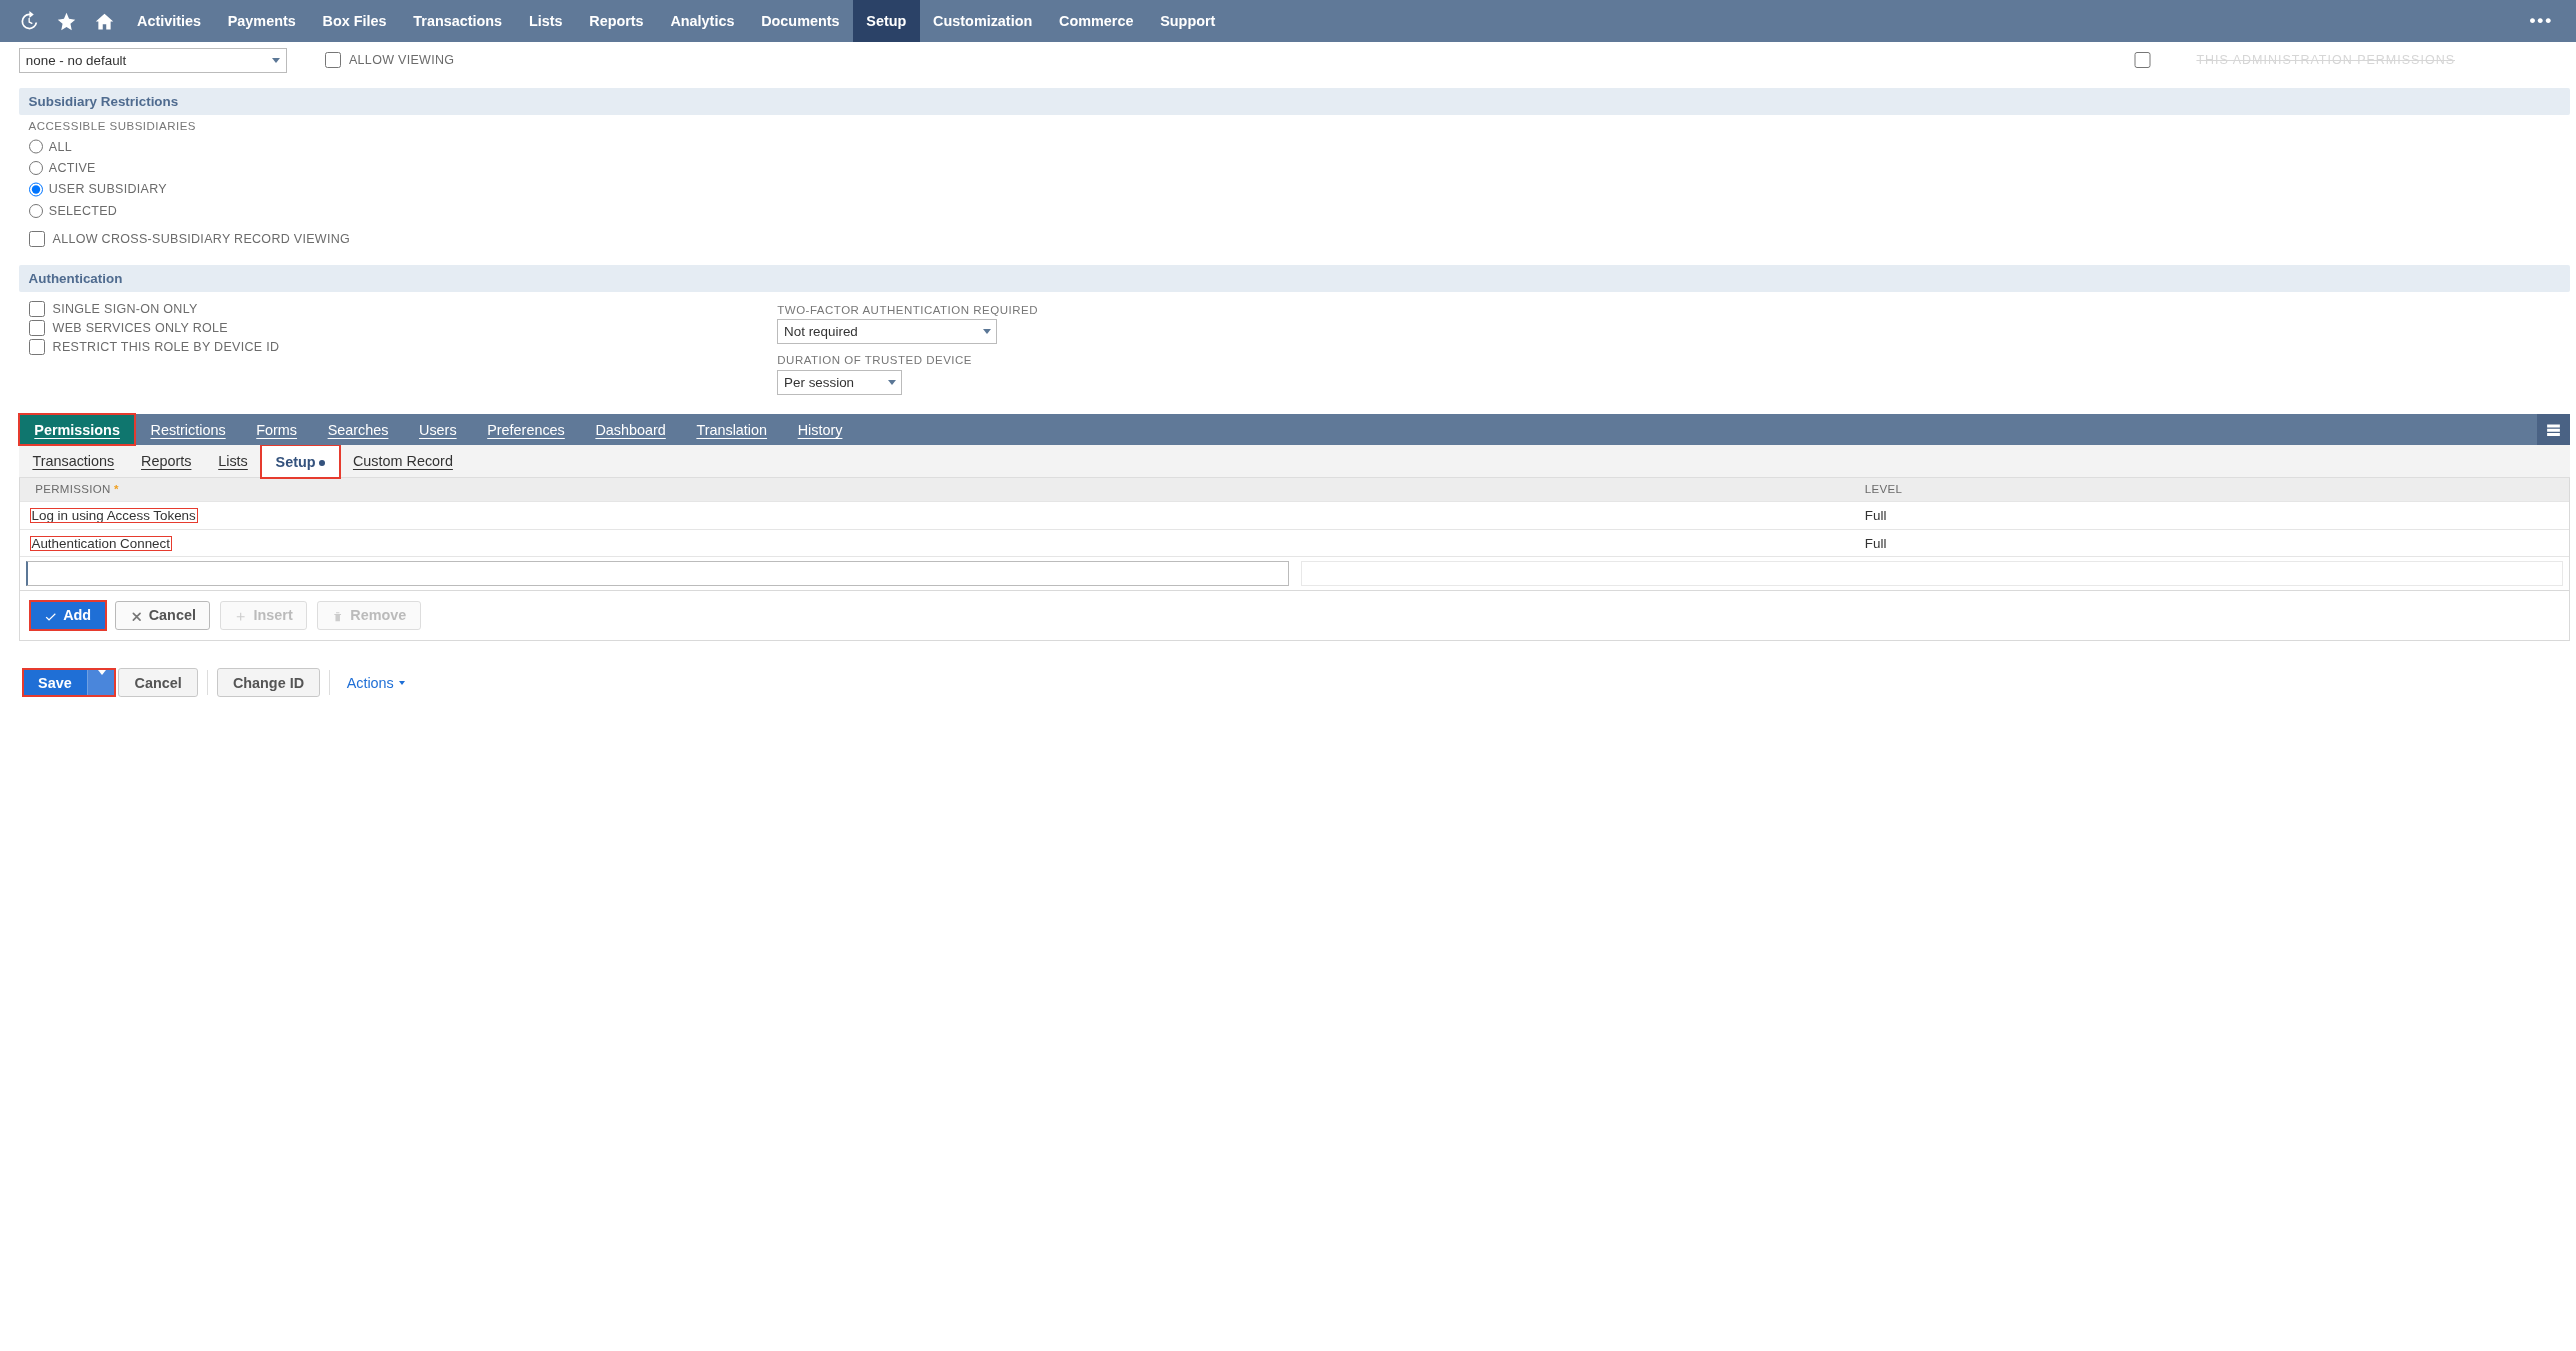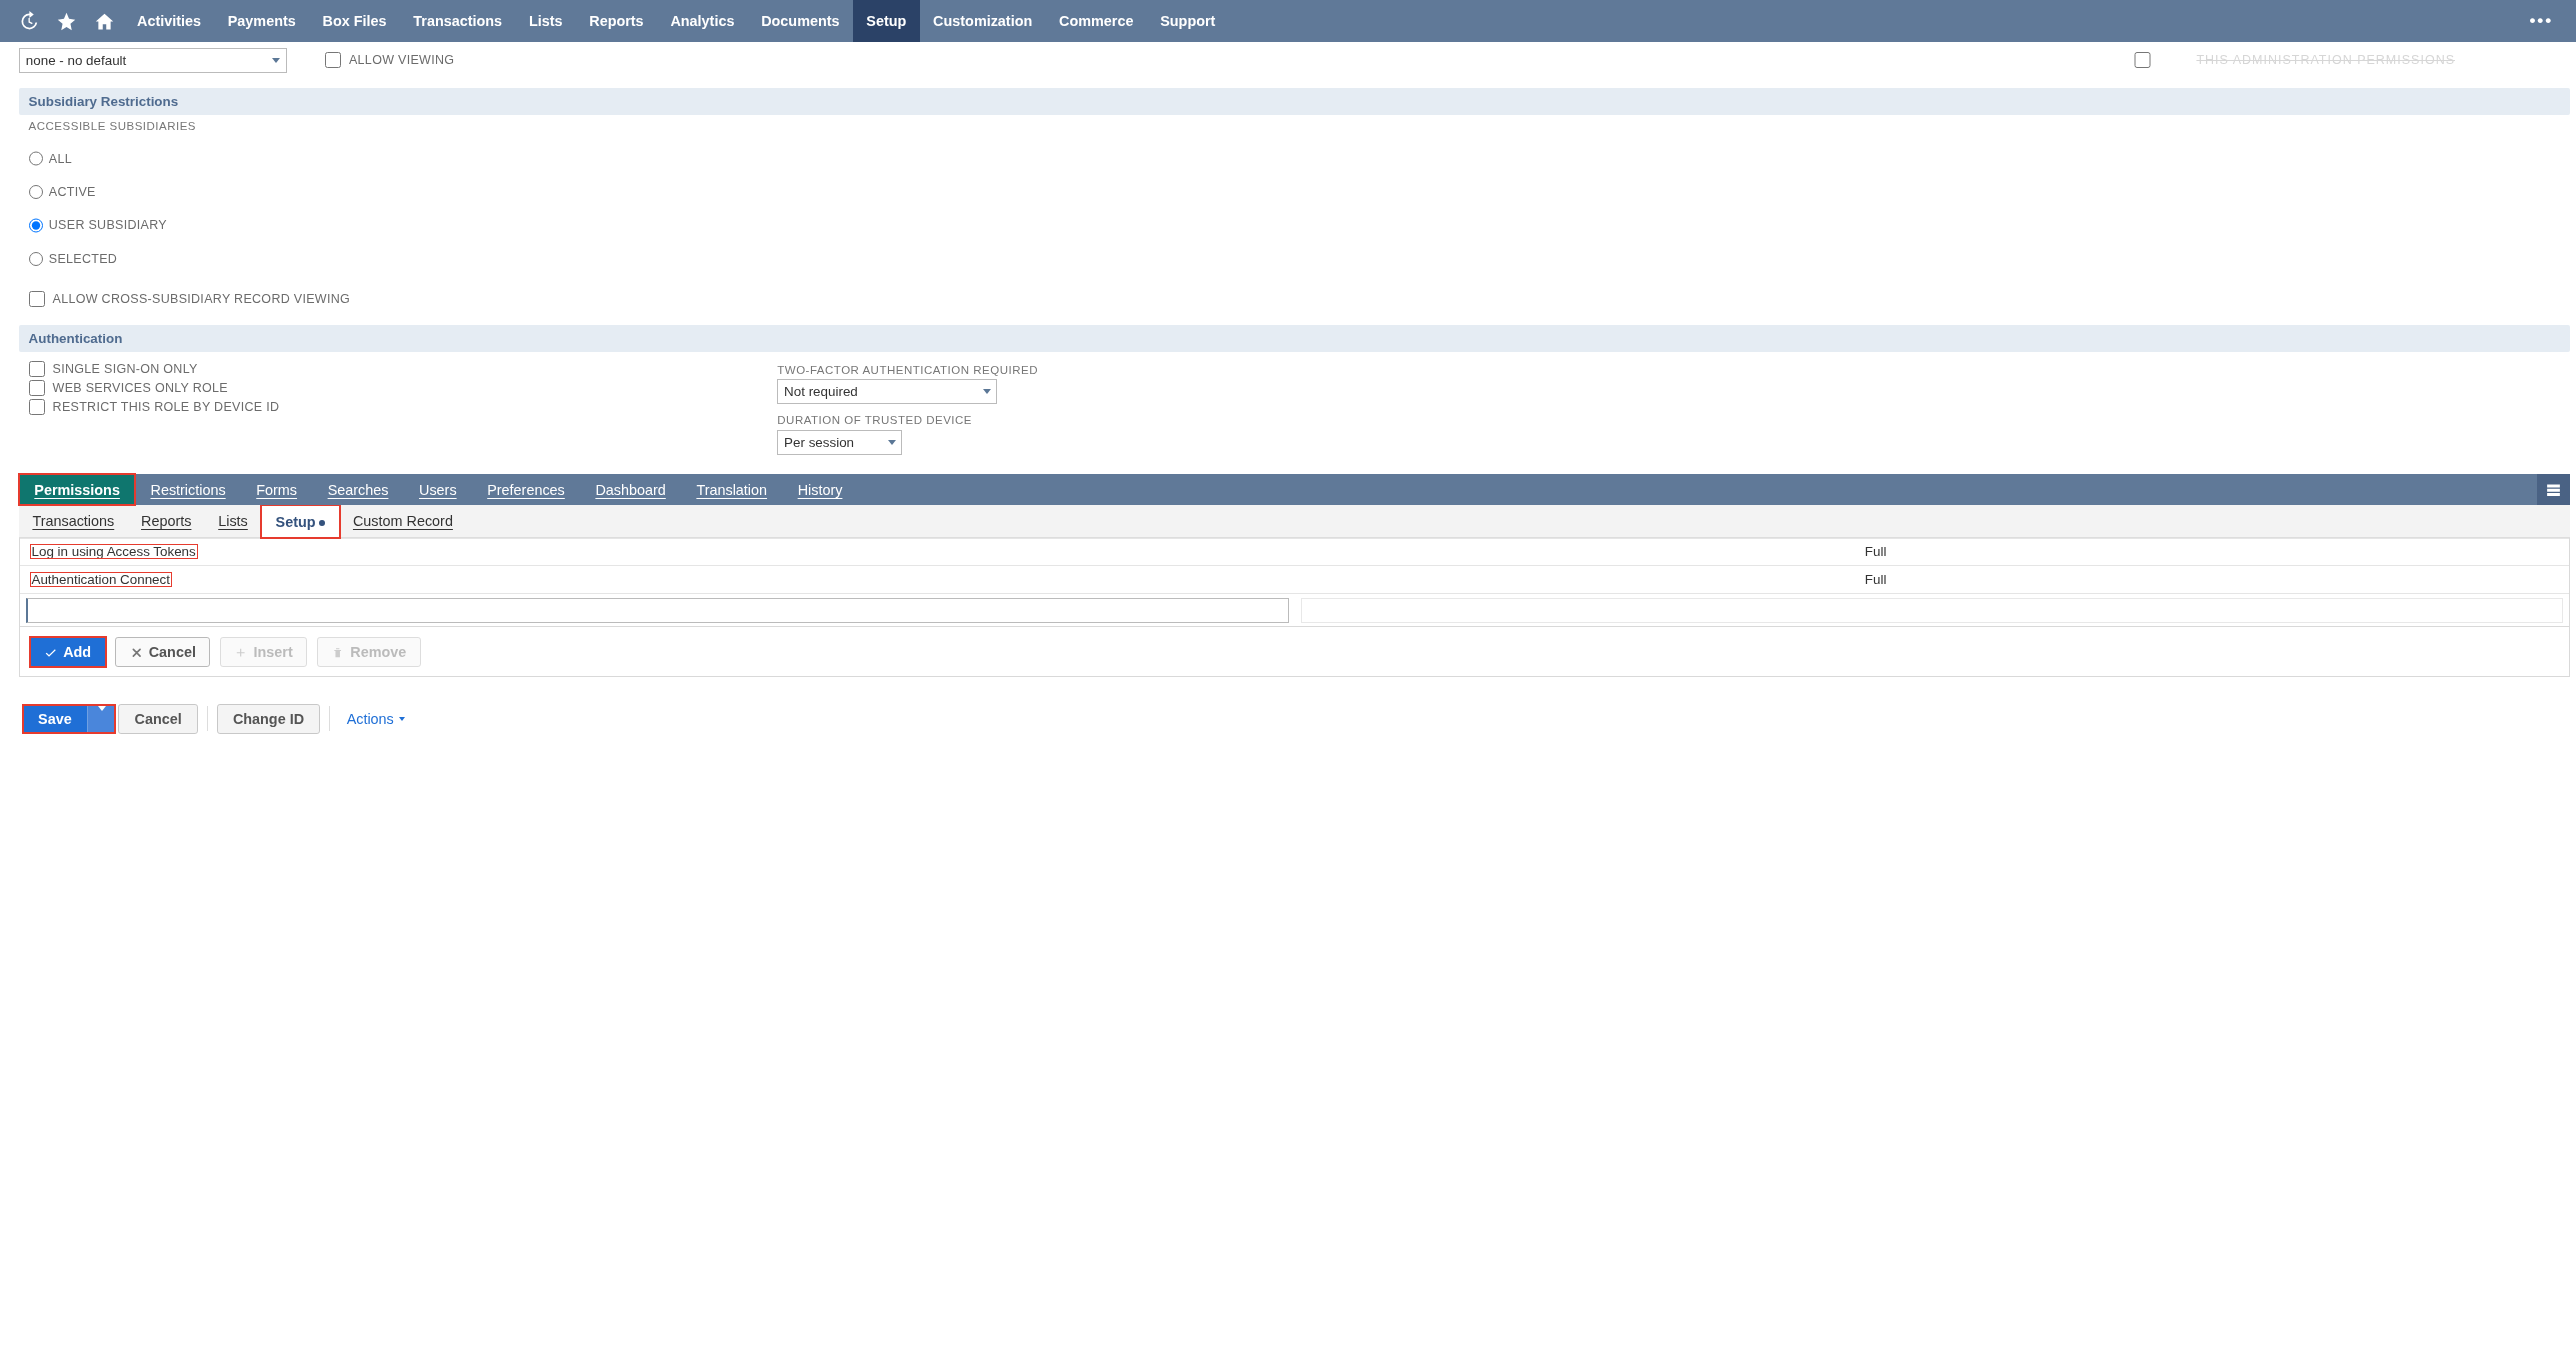--- a/index.html
+++ b/index.html
@@ -19,21 +19,21 @@
 .page { padding: 0 6px 38px 19px; }
 .field-row { display: flex; align-items: center; margin: 5.8px 0 9.6px 0; gap: 38px; }
 .select { border: 1px solid #bbb; background: #fff; height: 25px; display: inline-flex; align-items: center; justify-content: space-between; padding: 0 5.8px; cursor: pointer; }
 .select .tri { width: 0; height: 0; border-left: 4.8px solid transparent; border-right: 4.8px solid transparent; border-top: 5.8px solid #5b7796; margin-left: 7.7px; }
 .check { display: inline-flex; align-items: center; gap: 7.7px; color: #6b6b6b; letter-spacing: 0.3px; font-size: 12.5px; }
 .check input { width: 16.3px; height: 16.3px; }
 
 .section-head { background: #e5ecf3; color: #4f6b8f; font-weight: bold; padding: 5.8px 9.6px; margin: 15.3px 0 5.8px 0; border-radius: 1.9px; }
 .subhead { color: #777; font-size: 11.5px; letter-spacing: 0.5px; margin: 5.8px 0 3.8px 9.6px; }
 .radios { margin-left: 9.6px; }
-.radios label { display: flex; align-items: center; gap: 5.8px; color: #6b6b6b; font-size: 12.5px; margin: 19px 0; letter-spacing: 0.3px; }
+.radios label { display: flex; align-items: center; gap: 5.8px; color: #6b6b6b; font-size: 12.5px; margin: 7px 0; letter-spacing: 0.3px; }
 .radios input { width: 14.4px; height: 14.4px; }
 
 .two-col { display: flex; gap: 115px; margin-top: 5.8px; }
 .col { flex: 0 0 auto; }
 
 
 .tabbar { background: #607998; margin-top: 19px; display: flex; align-items: stretch; position: relative; }
 .tabbar .tab { color: #fff; padding: 7.7px 15.3px; cursor: pointer; text-decoration: underline; text-underline-offset: 2.9px; font-size: 14.4px; }
 .tabbar .tab.active { background: #0f766e; font-weight: bold; text-decoration: underline; }
 .tabbar .right-btn { margin-left: auto; width: 33px; background: #4a6284; display: flex; align-items: center; justify-content: center; cursor: pointer; }
@@ -213,20 +213,24 @@
   <div class="subtabs">
     <div class="stab">Transactions</div>
     <div class="stab">Reports</div>
     <div class="stab">Lists</div>
     <div class="stab active hl-red"><span>Setup</span><span class="dot"></span></div>
     <div class="stab">Custom Record</div>
   </div>
 
   
   <div class="perm-table">
+    <div class="hdr">
+      <div class="cell-p"><span>PERMISSION</span><span class="req"> *</span></div>
+      <div class="cell-l">LEVEL</div>
+    </div>
     <div class="row">
       <div class="cell-p"><span class="hl-red-cell">Log in using Access Tokens</span></div>
       <div class="cell-l">Full</div>
     </div>
     <div class="row">
       <div class="cell-p"><span class="hl-red-cell">Authentication Connect</span></div>
       <div class="cell-l">Full</div>
     </div>
     <div class="input-row">
       <div class="inp first" style="width:71%">

